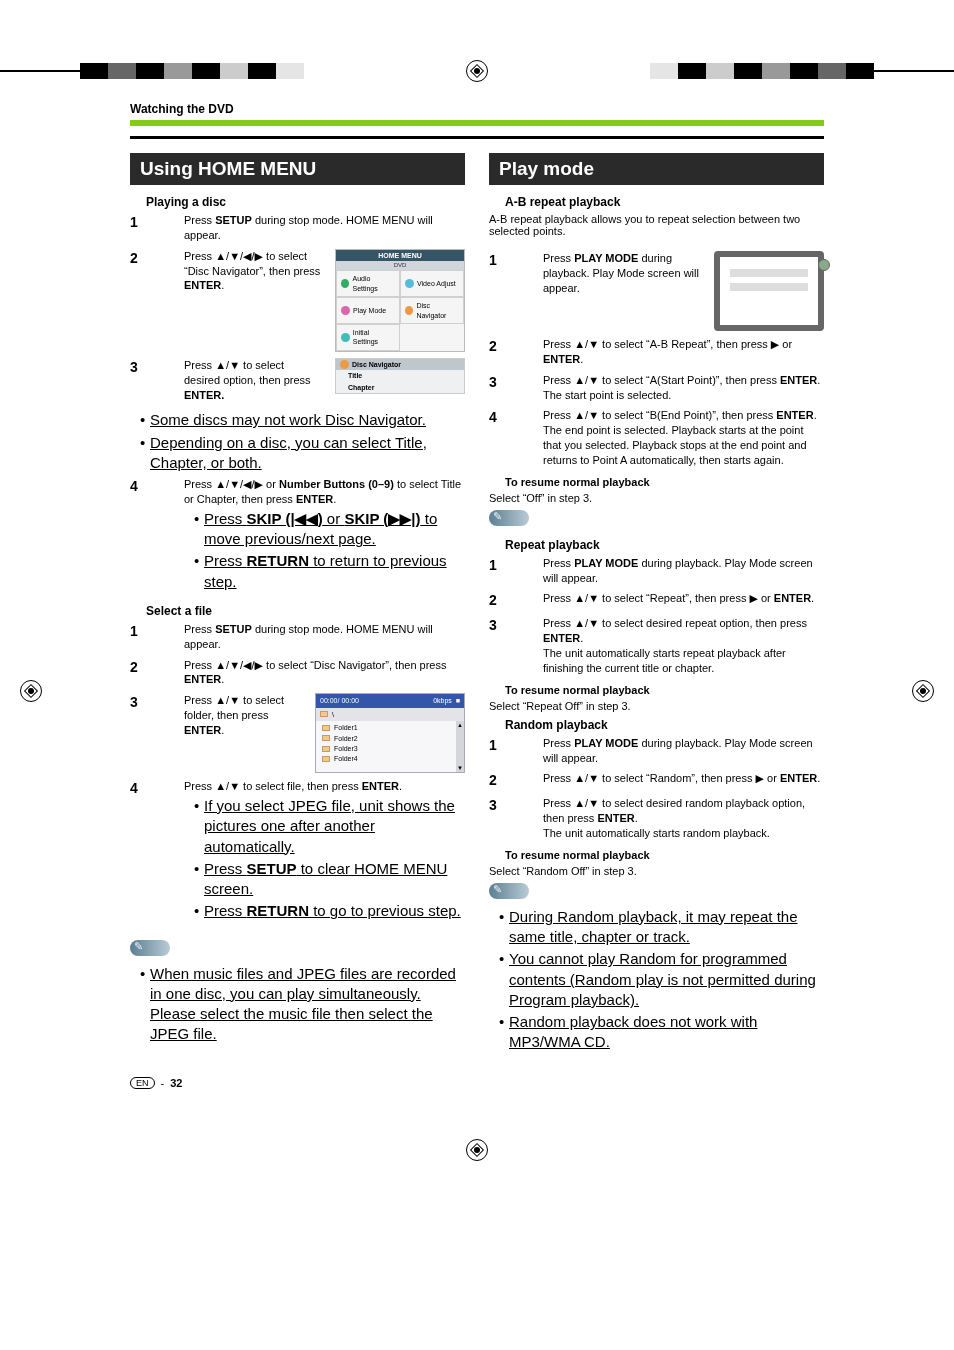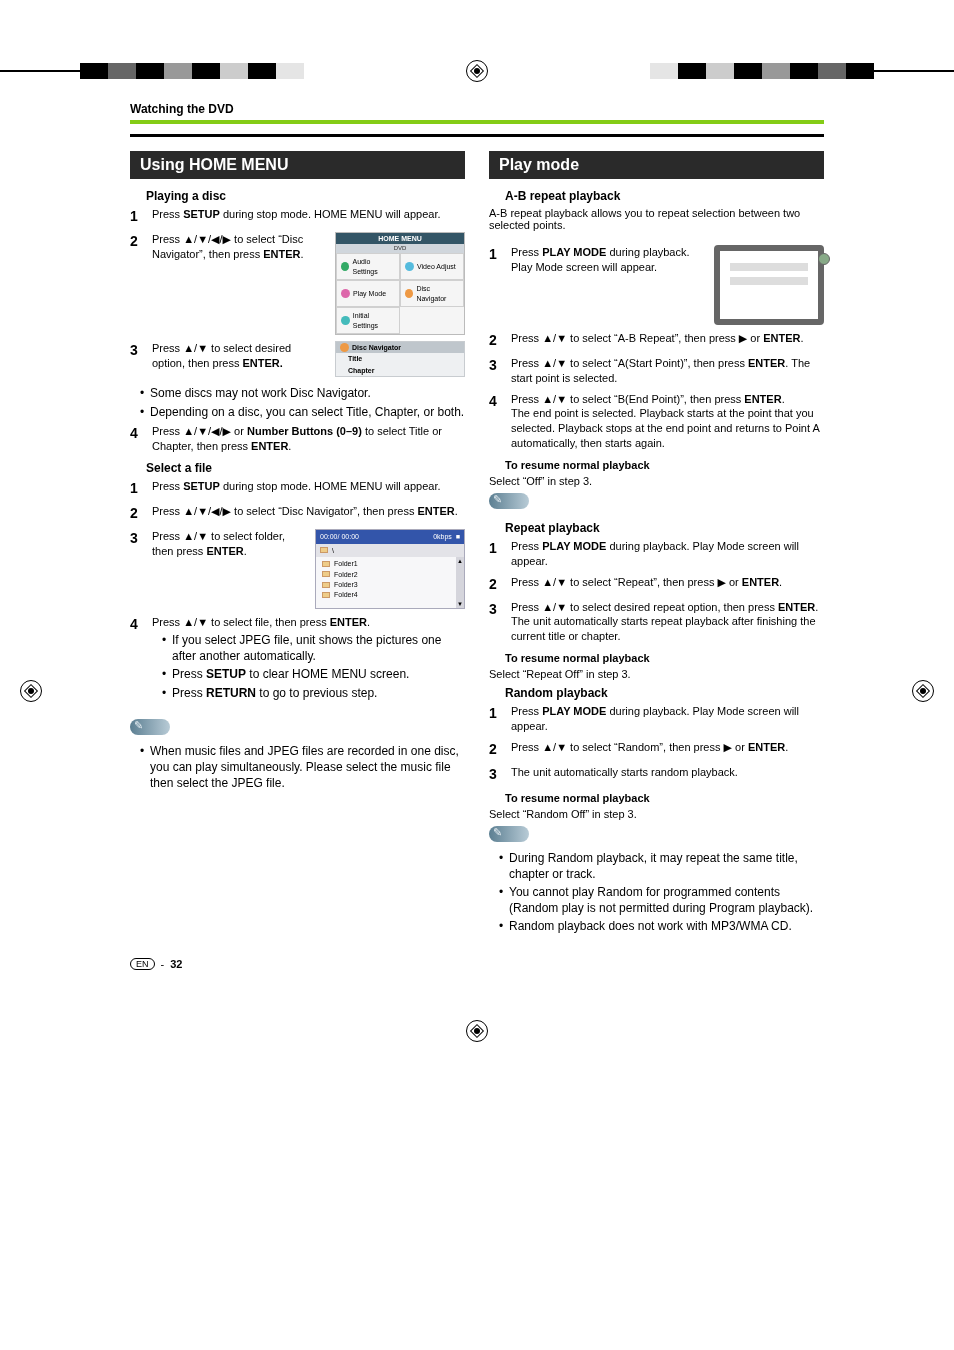--- a/index.html
+++ b/index.html
@@ -42,41 +42,41 @@
   .side-reg.left { left: 20px; top: 680px; }
   .side-reg.right { right: 20px; top: 680px; }
   .page {
     padding: 0 130px;
     position: relative;
   }
   .section-title {
     font-weight: bold;
     font-size: 12px;
     padding-bottom: 4px;
-    border-bottom: 4px solid #84cc16;
+    border-bottom: 6px solid #84cc16;
     margin-bottom: 10px;
   }
   .hr-thick { height: 3px; background: #000; margin-bottom: 14px; }
   .columns { display: flex; gap: 24px; }
   .col { flex: 1; min-width: 0; }
   .panel-header {
     background: #2a2a2a;
     color: #fff;
     font-weight: bold;
-    font-size: 16px;
+    font-size: 19px;
     padding: 5px 10px;
     margin-bottom: 10px;
   }
   .subhead { font-weight: bold; font-size: 12px; margin: 6px 0 4px 16px; }
   .num-list { list-style: none; padding: 0; margin: 0 0 8px 0; }
   .num-list > li { display: flex; gap: 8px; margin-bottom: 6px; line-height: 1.35; }
   .num { font-weight: bold; font-size: 14px; min-width: 14px; }
-  .body { flex: 1; }
+  .body { flex: 1; margin-left: 32px; }
   .bullets { list-style: none; padding-left: 10px; margin: 2px 0 4px 0; }
-  .bullets li { position: relative; padding-left: 10px; line-height: 1.35; margin-bottom: 2px; font-size: 12px;}
+  .bullets li { position: relative; padding-left: 10px; line-height: 1.35; margin-bottom: 2px; font-size: 15px; text-decoration: underline;}
   .bullets li::before { content: "•"; position: absolute; left: 0; }
   .note-icon {
     display: inline-block; width: 40px; height: 16px;
     background: linear-gradient(to right, #5c7f92 0%, #b8cbd6 100%);
     border-radius: 9px 9px 9px 9px;
     position: relative;
     margin: 6px 0 4px 0;
   }
   .note-icon::before {
     content: "✎"; position: absolute; left: 4px; top: 0px; color: #e6eef3; font-size: 11px;
@@ -233,20 +233,24 @@
       </ol>
       <ul class="bullets">
         <li>Some discs may not work Disc Navigator.</li>
         <li>Depending on a disc, you can select Title, Chapter, or both.</li>
       </ul>
       <ol class="num-list">
         <li>
             <span class="num">4</span>
           <div class="body">
             <div>Press <span class="arrow">▲/▼/◀/▶</span> or <b>Number Buttons (0–9)</b> to select Title or Chapter, then press <b>ENTER</b>.</div>
+            <ul class="bullets">
+              <li>Press <b>SKIP (<span class="arrow">|◀◀</span>)</b> or <b>SKIP (<span class="arrow">▶▶|</span>)</b> to move previous/next page.</li>
+              <li>Press <b>RETURN</b> to return to previous step.</li>
+            </ul>
           </div>
         </li>
       </ol>
 
       <div class="subhead">Select a file</div>
       <ol class="num-list">
         <li>
             <span class="num">1</span>
           <div class="body">Press <b>SETUP</b> during stop mode. HOME MENU will appear.</div>
           </li>
@@ -375,20 +379,21 @@
             <span class="num">1</span>
           <div class="body">Press <b>PLAY MODE</b> during playback. Play Mode screen will appear.</div>
           </li>
         <li>
             <span class="num">2</span>
           <div class="body">Press <span class="arrow">▲/▼</span> to select “Random”, then press <span class="arrow">▶</span> or <b>ENTER</b>.</div>
           </li>
         <li>
             <span class="num">3</span>
           <div class="body">
+            <div>Press <span class="arrow">▲/▼</span> to select desired random playback option, then press <b>ENTER</b>.</div>
             <div>The unit automatically starts random playback.</div>
           </div>
           </li>
       </ol>
       <div class="subhead" style="font-size:11px;">To resume normal playback</div>
       <div>Select “Random Off” in step 3.</div>
       <div class="note-icon"></div>
       <ul class="bullets">
         <li>During Random playback, it may repeat the same title, chapter or track.</li>
         <li>You cannot play Random for programmed contents (Random play is not permitted during Program playback).</li>

